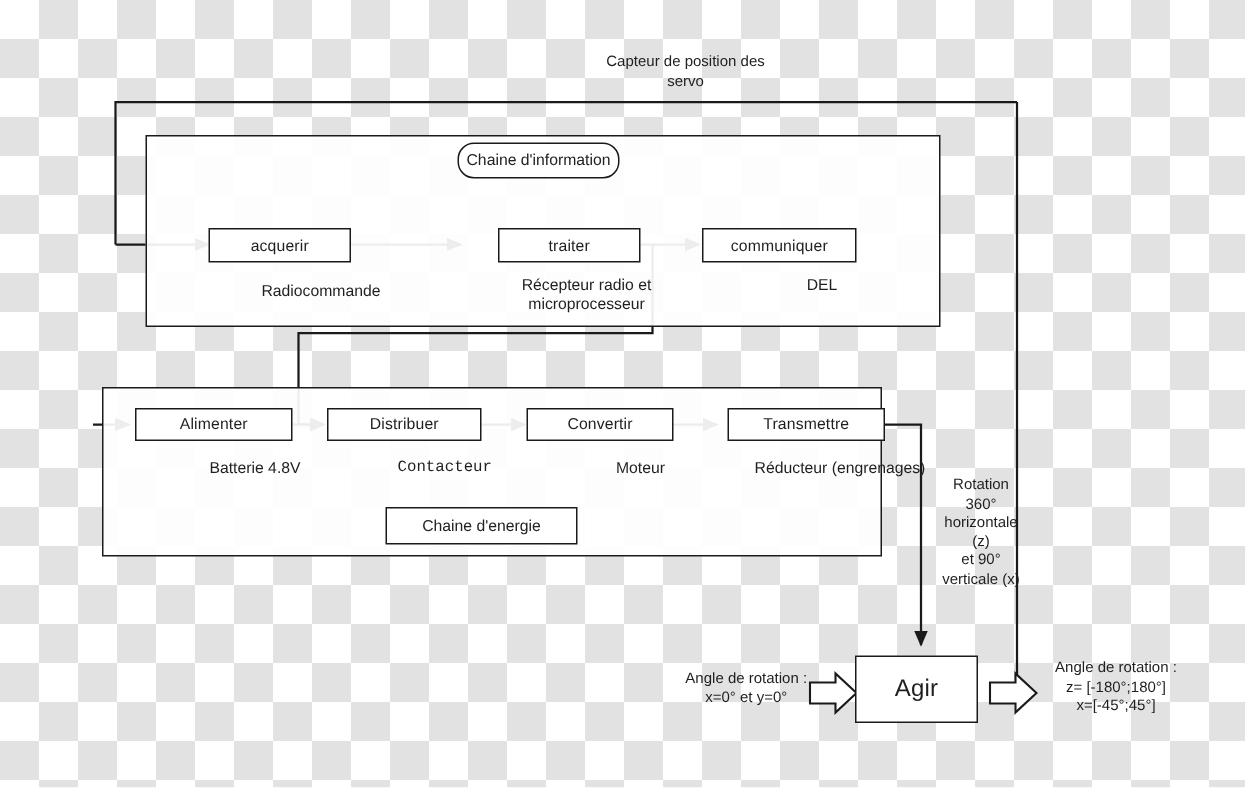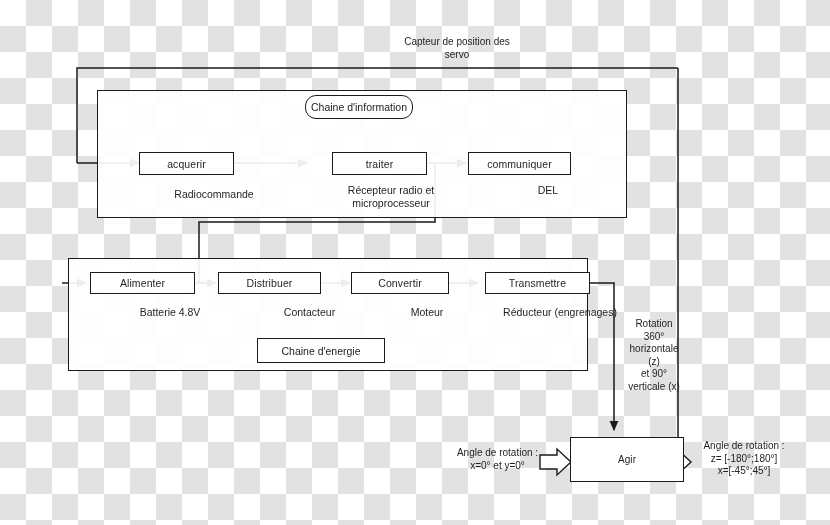--- a/index.html
+++ b/index.html
@@ -143,38 +143,38 @@
 
   <div class="node" style="left:468px; top:152px; width:103px; height:23px;">communiquer</div>
   <div class="caption" style="left:471px; top:184px; width:100px;">DEL</div>
 
   <div class="container-box" style="left:68px; top:258px; width:520px; height:113px;"></div>
 
   <div class="node" style="left:90px; top:272px; width:105px; height:22px;">Alimenter</div>
   <div class="caption" style="left:87px; top:306px; width:112px;">Batterie 4.8V</div>
 
   <div class="node" style="left:218px; top:272px; width:103px; height:22px;">Distribuer</div>
-  <div class="caption" style="left:230px; top:306px; width:105px;">Contacteur</div>
+  <div class="caption" style="left:217px; top:306px; width:105px;font-family:Liberation Mono, monospace;">Contacteur</div>
 
   <div class="node" style="left:351px; top:272px; width:98px; height:22px;">Convertir</div>
   <div class="caption" style="left:350px; top:306px; width:100px;">Moteur</div>
 
   <div class="node" style="left:485px; top:272px; width:105px; height:22px;">Transmettre</div>
   <div class="caption" style="left:467px; top:306px; width:132px;">Réducteur (engrenages)</div>
 
   <div class="title-box" style="left:257px; top:338px; width:128px; height:25px;">Chaine d'energie</div>
 
   <div class="free-text" style="left:617px; top:318px; width:74px;">Rotation
 360°
 horizontale
 (z)
 et 90°
 verticale (x)</div>
 
   <div class="free-text" style="left:450px; top:447px; width:95px;">Angle de rotation :
 x=0° et y=0°</div>
 
-  <div class="node" style="left:570px; top:437px; width:114px; height:45px; font-size:10px;">Agir</div>
+  <div class="node" style="left:570px; top:437px; width:82px; height:45px; font-size:16px;">Agir</div>
 
   <div class="free-text" style="left:694px; top:440px; width:100px;">Angle de rotation :
 z= [-180°;180°]
 x=[-45°;45°]</div>
 </div>
 
 </body></html>

